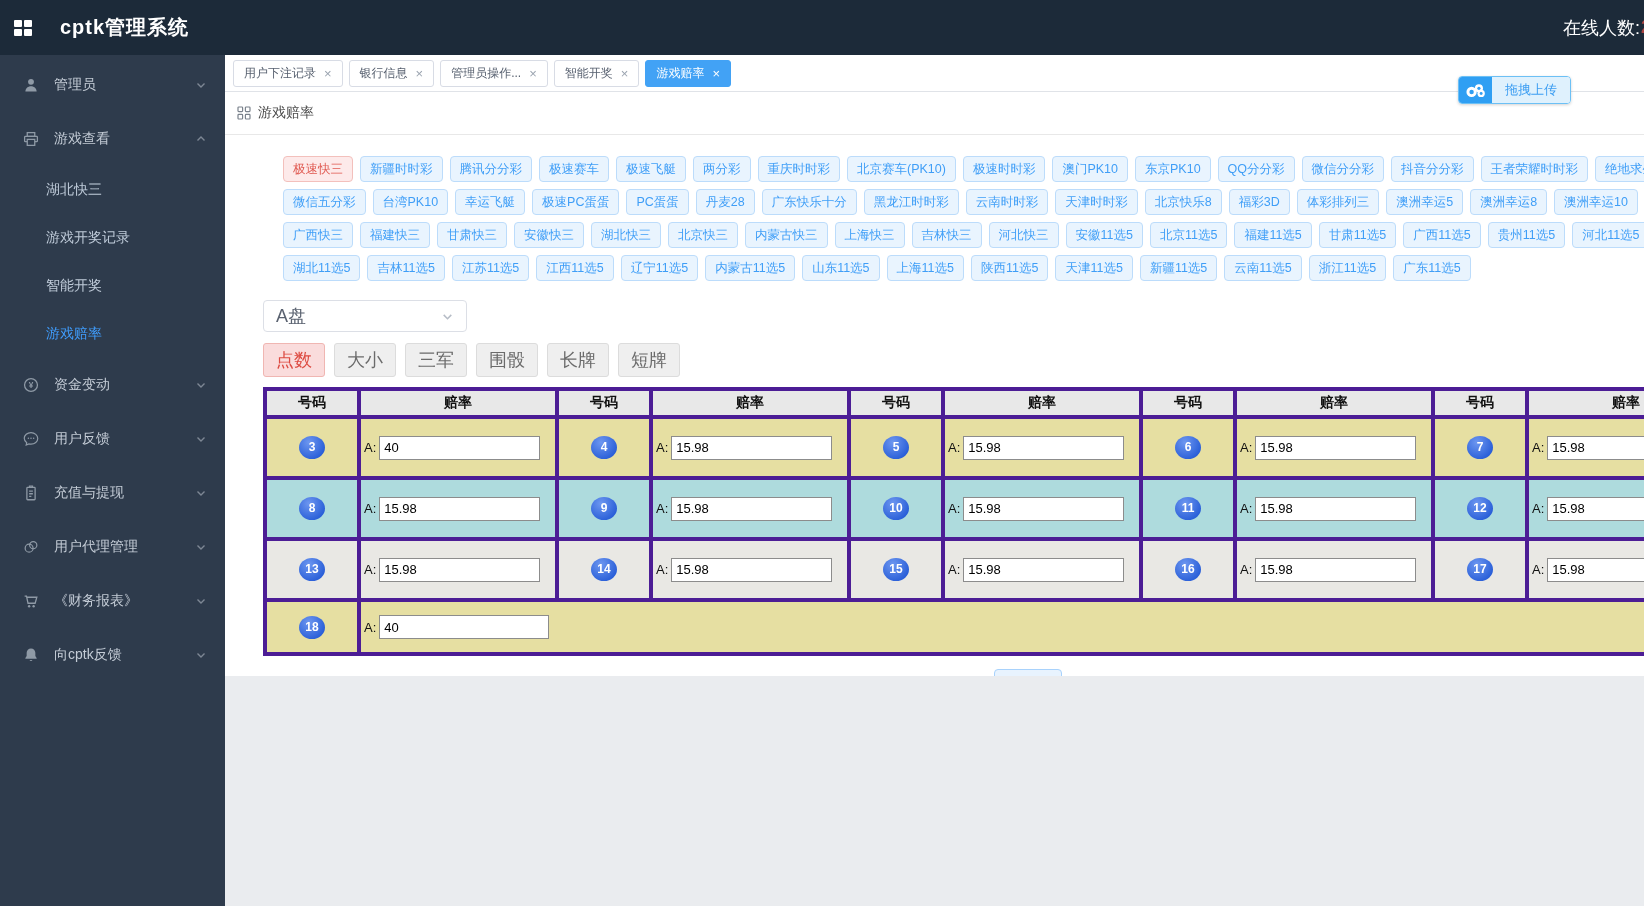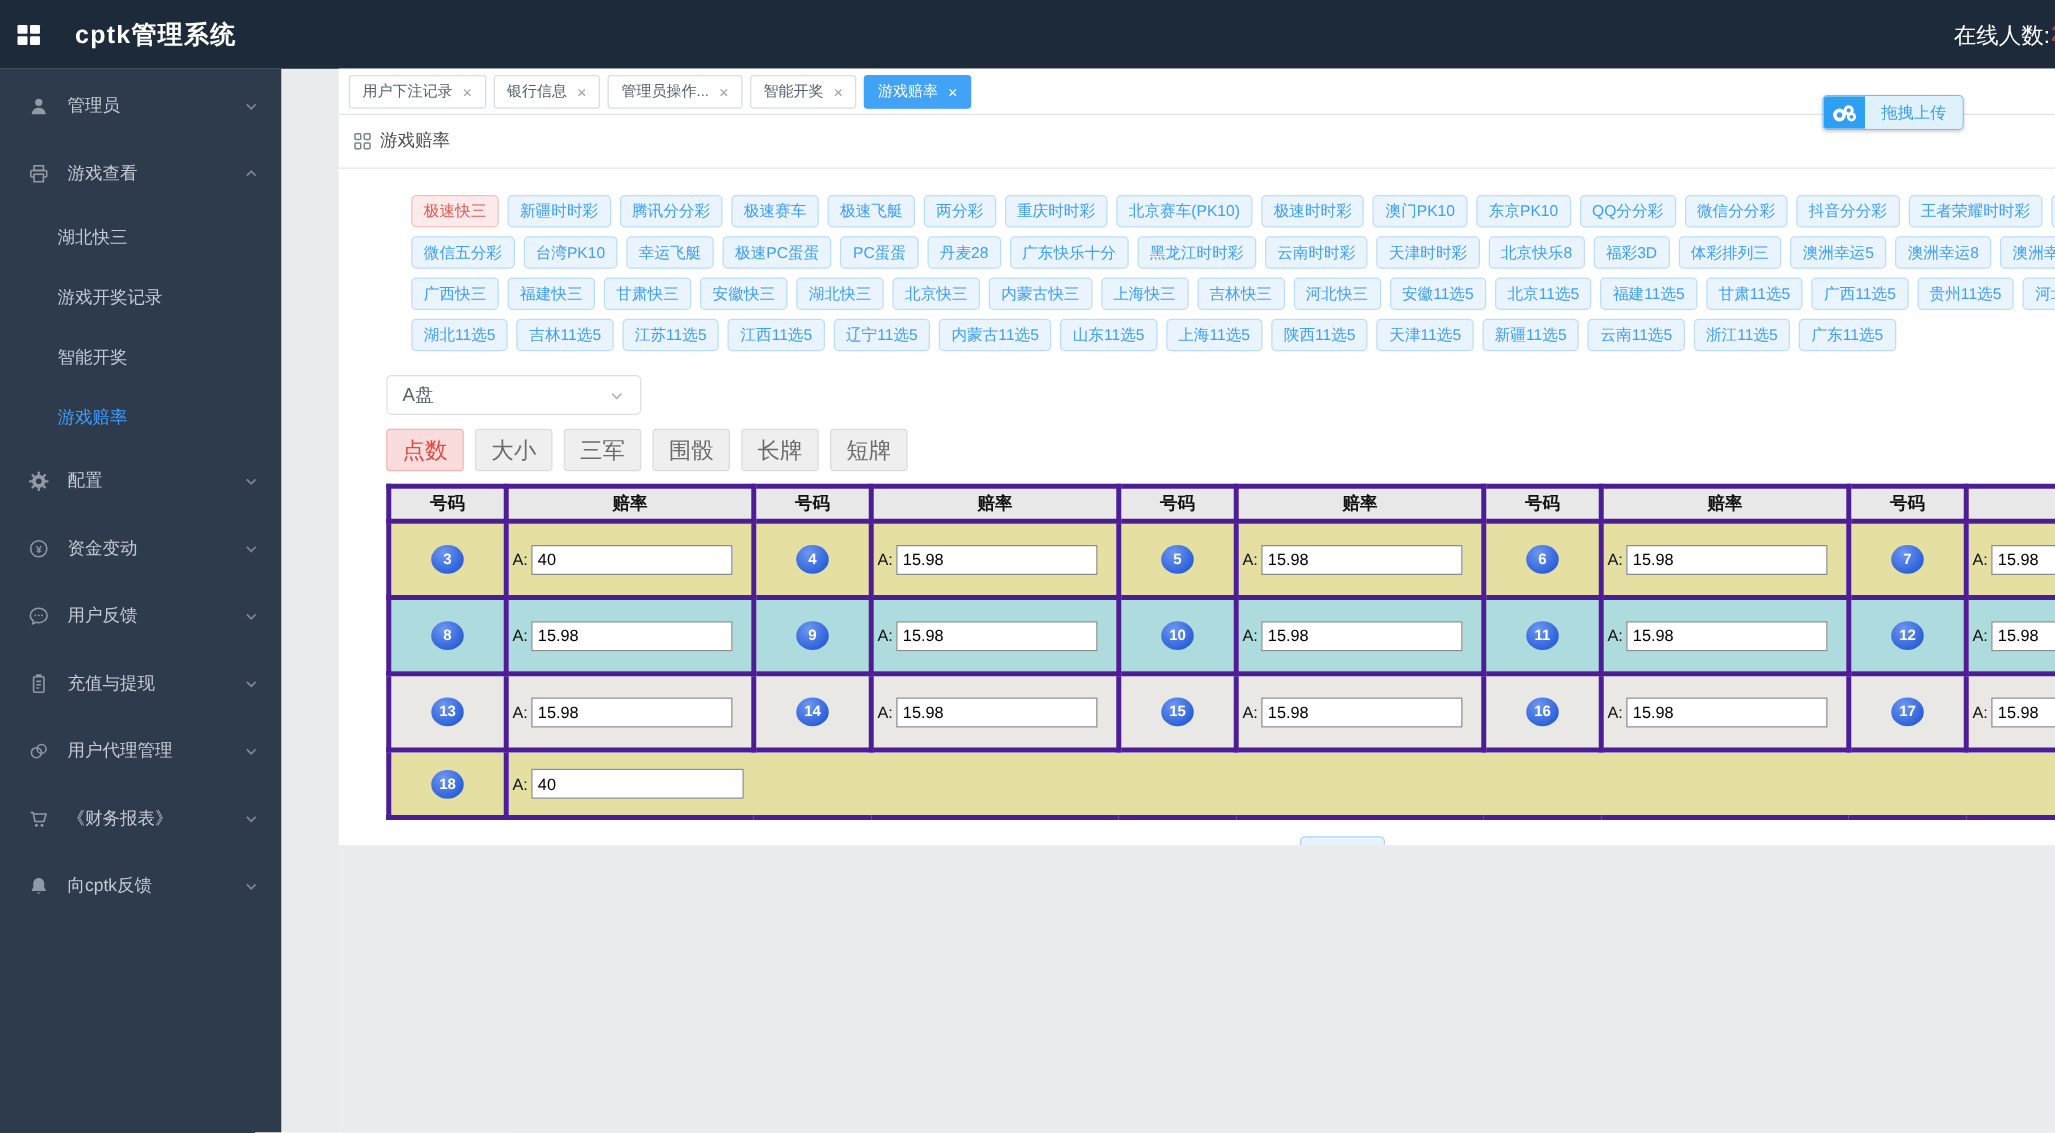--- a/index.html
+++ b/index.html
@@ -10,21 +10,21 @@
   
   .topbar{height:55px;flex:0 0 55px;background:#1c2a39;color:#fff;
           display:flex;align-items:center;position:relative;}
   .app-grid{margin-left:12px;display:flex;}
   .app-title{font-size:20px;font-weight:bold;margin-left:26px;letter-spacing:1px;}
   .online{position:absolute;right:-7px;top:0;height:55px;display:flex;align-items:center;
           font-size:18px;color:#fff;}
   .online .count{color:#a94442;font-weight:bold;margin-left:1px;}
 
   
-  .frame{flex:1;display:flex;min-height:0;gap:46px;}
+  .frame{flex:1;display:flex;min-height:0;}
   .sidebar{width:225px;flex:0 0 225px;background:#2e3b4c;padding-top:3px;overflow:hidden;}
   .side-item{height:54px;display:flex;align-items:center;padding:0 18px 0 22px;
              color:#c4ccd6;font-size:14px;cursor:pointer;}
   .side-item .icon{width:20px;margin-right:12px;display:flex;align-items:center;}
   .side-item .chev{margin-left:auto;display:flex;}
   .side-sub .side-item{height:48px;padding-left:46px;color:#bfcbd9;}
   .side-sub .side-item.active{color:#409eff;}
 
   .main{flex:1;min-width:0;position:relative;background:#eaecef;
         display:flex;flex-direction:column;}
@@ -54,21 +54,21 @@
   .content{padding:21px 0 0 38px;}
 
   .game-row{margin:0 0 7px 20px;white-space:nowrap;height:26px;}
   .game-btn{display:inline-block;font-size:12.5px;color:#3f9ef7;background:#e9f4fe;
             border:1px solid #bcdcfb;border-radius:4px;padding:4px 9px;margin-right:7px;
             line-height:16px;cursor:pointer;font-family:inherit;}
   .game-btn.active{color:#e05a52;background:#fdeaea;border-color:#f3c0bc;}
 
   .select{width:178px;height:30px;border:1px solid #dcdfe6;border-radius:4px;display:flex;
           align-items:center;justify-content:space-between;padding:0 12px;color:#5a6270;
-          font-size:15px;margin-top:19px;background:#fff;cursor:pointer;}
+          font-size:18px;margin-top:19px;background:#fff;cursor:pointer;}
 
   .filters{margin-top:11px;display:flex;gap:9px;}
   .filter-btn{font-size:18px;color:#6b6b6b;background:#efefef;border:1px solid #dcdcdc;
               border-radius:3px;padding:4px 12px;cursor:pointer;font-family:inherit;}
   .filter-btn.active{color:#dd4b42;background:#fadcdc;border-color:#f0b6b2;}
 
   
   table.odds{margin-top:10px;border-collapse:collapse;table-layout:fixed;width:1460px;}
   .odds th,.odds td{border:4px solid #4c1d95;overflow:hidden;}
   .odds th{background:#e8e8e8;font-size:14px;font-weight:bold;color:#111;height:22px;}
@@ -142,40 +142,20 @@
             <svg width="12" height="12" viewBox="0 0 12 12" fill="none" stroke="#7d8794" stroke-width="1.4">
               <path d="M2.5 7.5L6 4l3.5 3.5"></path>
             </svg>
           </span>
         </div>
         <div class="side-sub">
           <div class="side-item">湖北快三</div>
           <div class="side-item">游戏开奖记录</div>
           <div class="side-item">智能开奖</div>
           <div class="side-item active">游戏赔率</div>
-        </div>
-        <div class="side-item">
-          <span class="icon">
-            <svg width="18" height="18" viewBox="0 0 24 24">
-              <g fill="#8f9aa6">
-                <rect x="10.8" y="1.5" width="2.4" height="21" rx="1"></rect>
-                <rect x="10.8" y="1.5" width="2.4" height="21" rx="1" transform="rotate(45 12 12)"></rect>
-                <rect x="10.8" y="1.5" width="2.4" height="21" rx="1" transform="rotate(90 12 12)"></rect>
-                <rect x="10.8" y="1.5" width="2.4" height="21" rx="1" transform="rotate(135 12 12)"></rect>
-                <circle cx="12" cy="12" r="7"></circle>
-              </g>
-              <circle cx="12" cy="12" r="3" fill="#2e3b4c"></circle>
-            </svg>
-          </span>
-          <span class="lbl">配置</span>
-          <span class="chev">
-            <svg width="12" height="12" viewBox="0 0 12 12" fill="none" stroke="#7d8794" stroke-width="1.4">
-              <path d="M2.5 4.5l3.5 3.5 3.5-3.5"></path>
-            </svg>
-          </span>
         </div>
         <div class="side-item">
           <span class="icon">
             <svg width="18" height="18" viewBox="0 0 24 24">
               <circle cx="12" cy="12" r="8.6" fill="none" stroke="#8f9aa6" stroke-width="1.7"></circle>
               <text x="12" y="16" font-size="11" font-weight="bold" text-anchor="middle" fill="#8f9aa6">¥</text>
             </svg>
           </span>
           <span class="lbl">资金变动</span>
           <span class="chev">

